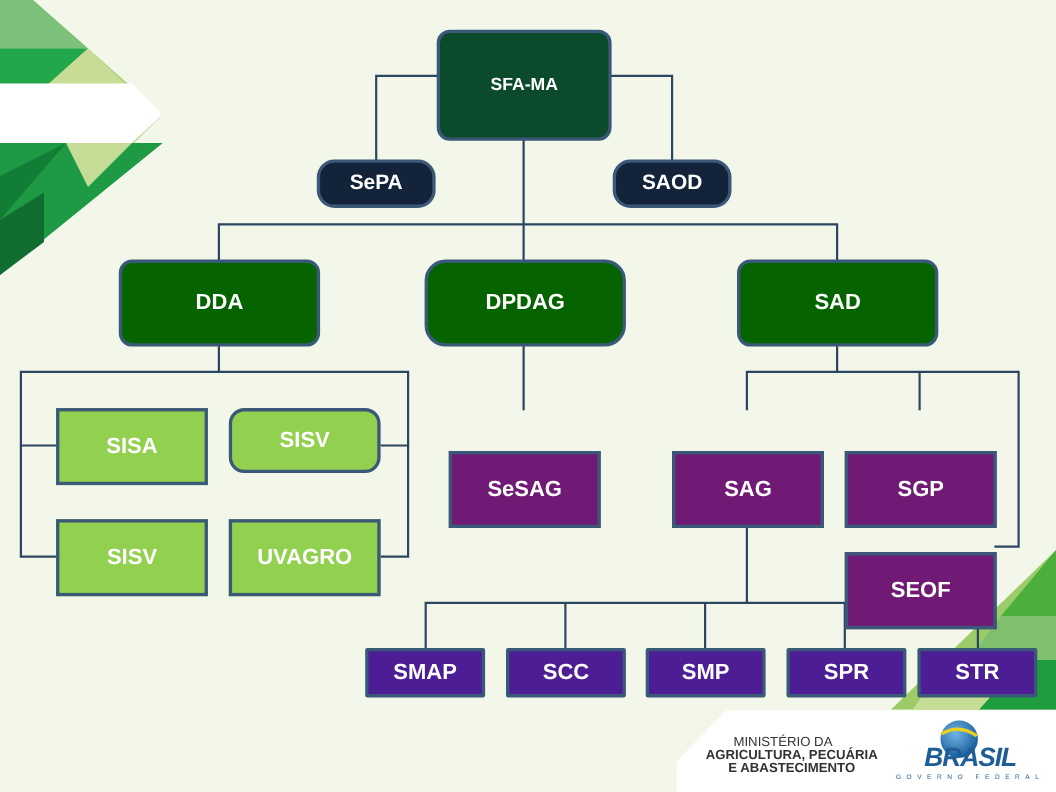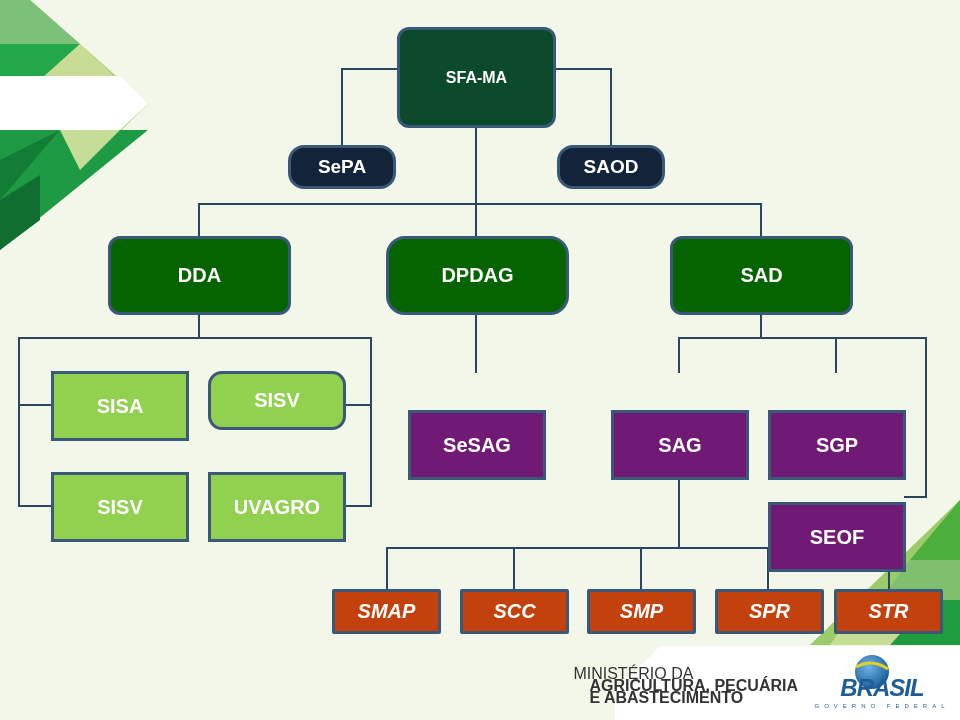--- a/index.html
+++ b/index.html
@@ -7,22 +7,22 @@
   .deco{position:absolute;left:0;top:0;width:960px;height:720px;}
   .lines{position:absolute;left:0;top:0;width:960px;height:720px;}
   .node{position:absolute;box-sizing:border-box;border:3px solid #3a5878;color:#fff;font-weight:bold;display:flex;align-items:center;justify-content:center;font-size:20px;}
   .node span{pointer-events:none;}
   .round{border-radius:12px;}
   .sfa{background:#0c4a2c;}
   .sec{background:#13233a;font-size:19px;border-radius:16px;}
   .dir{background:#056400;}
   .lime{background:#92d050;}
   .green{background:#701a75;margin-top:39px;}
-  .navy{background:#c2410c;border-radius:2px;font-style:italic;}
-  .min-text{position:absolute;right:162px;top:668px;text-align:left;font-size:16px;line-height:12px;color:#333;}
+  .navy{background:#4c1d95;border-radius:2px;}
+  .min-text{position:absolute;right:162px;top:668px;text-align:center;font-size:12px;line-height:12px;color:#333;}
   .min-text .l1{font-weight:normal;}
   .min-text .l2,.min-text .l3{font-weight:bold;margin-left:16px;}
   .brasil{position:absolute;left:812px;top:652px;width:140px;height:62px;}
 </style>
 </head>
 <body>
 
 <svg class="deco" viewBox="0 0 960 720">
   <g>
     <polygon points="0,0 30,0 148,104 0,250" fill="#a8d27a"></polygon>

